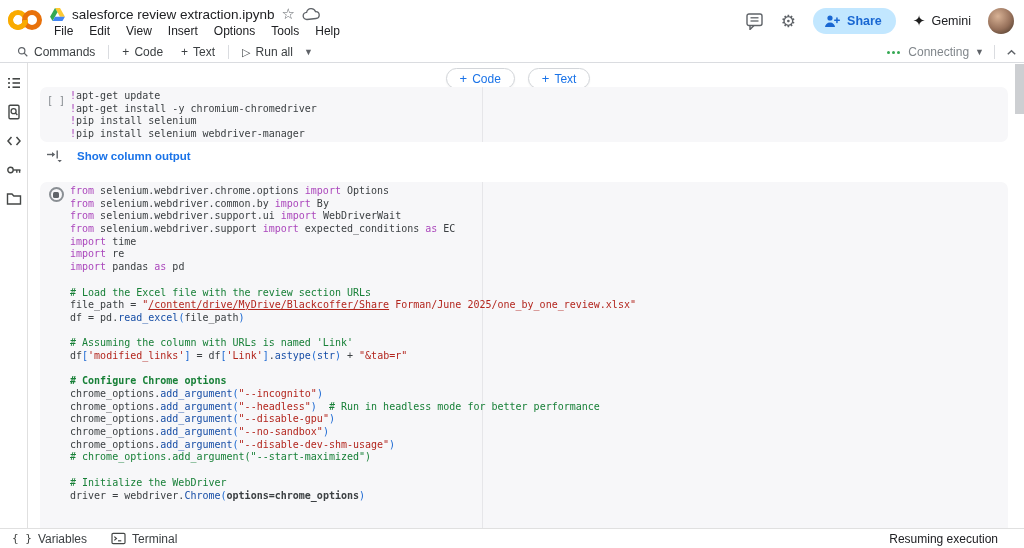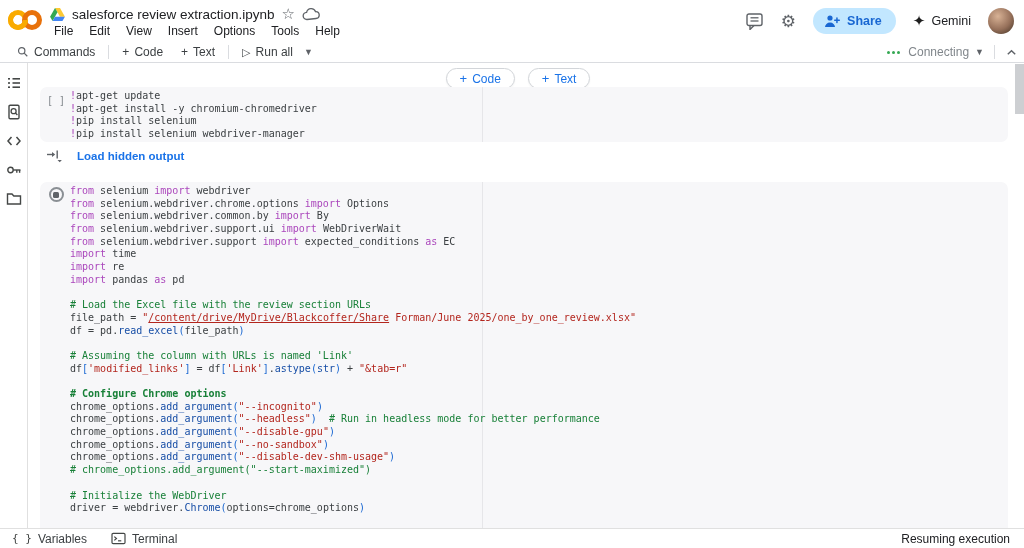--- a/index.html
+++ b/index.html
@@ -56,21 +56,21 @@
   .code-line { white-space:pre; height:12.7px; }
 
   #output-row { position:absolute; left:18px; top:86px; display:flex; align-items:center; gap:14px; }
   #show-output-label { font-size:11.5px; font-weight:bold; color:#1a73e8; cursor:pointer; }
 
   #scroll-thumb { position:absolute; right:0; top:1px; width:9px; height:50px; background:#cdcfd2; }
 
   
   #statusbar { position:absolute; left:0; top:528px; width:1024px; height:20px; border-top:1px solid #e0e0e0; background:#fff; display:flex; align-items:center; font-size:12px; color:#3c4043; }
   .sb-item { display:flex; align-items:center; gap:6px; padding:0 12px; cursor:pointer; }
-  #status-msg { margin-left:auto; padding-right:14px; color:#202124; }
+  #status-msg { margin-left:auto; padding-right:26px; color:#202124; }
   .braces { font-family:"DejaVu Sans Mono", monospace; font-size:11px; color:#444746; }
 </style>
 </head>
 <body>
 
 <div id="app">
 
   <div id="header">
     <svg id="logo" viewBox="0 0 36 28">
       <circle cx="11" cy="14" r="7.5" fill="none" stroke="#f9ab00" stroke-width="5"></circle>
@@ -217,30 +217,29 @@
         </div>
     </div>
 
     <div id="output-row">
       <svg width="17" height="14" viewBox="0 0 17 14">
         <line x1="1" y1="5.5" x2="8" y2="5.5" stroke="#5f6368" stroke-width="1.4"></line>
         <path d="M6 3 l3.2 2.5 l-3.2 2.5 z" fill="#5f6368"></path>
         <line x1="11.2" y1="1.5" x2="11.2" y2="9.5" stroke="#5f6368" stroke-width="1.4"></line>
         <path d="M11.5 11 l2.2 2.2 l2.2 -2.2 z" fill="#5f6368"></path>
       </svg>
-      <span id="show-output-label">Load hidden output</span>
+      <span id="show-output-label">Show column output</span>
     </div>
 
     <div class="cell" id="cell-2">
       <div class="ruler"></div>
       <div class="gutter">
         <div class="spinner"></div>
       </div>
       <div class="code">
-          <div class="code-line"><span style="color: rgb(171, 71, 188);">from</span><span style="color: rgb(60, 64, 67);"> selenium </span><span style="color: rgb(171, 71, 188);">import</span><span style="color: rgb(60, 64, 67);"> webdriver</span></div>
           <div class="code-line"><span style="color: rgb(171, 71, 188);">from</span><span style="color: rgb(60, 64, 67);"> selenium.webdriver.chrome.options </span><span style="color: rgb(171, 71, 188);">import</span><span style="color: rgb(60, 64, 67);"> Options</span></div>
           <div class="code-line"><span style="color: rgb(171, 71, 188);">from</span><span style="color: rgb(60, 64, 67);"> selenium.webdriver.common.by </span><span style="color: rgb(171, 71, 188);">import</span><span style="color: rgb(60, 64, 67);"> By</span></div>
           <div class="code-line"><span style="color: rgb(171, 71, 188);">from</span><span style="color: rgb(60, 64, 67);"> selenium.webdriver.support.ui </span><span style="color: rgb(171, 71, 188);">import</span><span style="color: rgb(60, 64, 67);"> WebDriverWait</span></div>
           <div class="code-line"><span style="color: rgb(171, 71, 188);">from</span><span style="color: rgb(60, 64, 67);"> selenium.webdriver.support </span><span style="color: rgb(171, 71, 188);">import</span><span style="color: rgb(60, 64, 67);"> expected_conditions </span><span style="color: rgb(171, 71, 188);">as</span><span style="color: rgb(60, 64, 67);"> EC</span></div>
           <div class="code-line"><span style="color: rgb(171, 71, 188);">import</span><span style="color: rgb(60, 64, 67);"> time</span></div>
           <div class="code-line"><span style="color: rgb(171, 71, 188);">import</span><span style="color: rgb(60, 64, 67);"> re</span></div>
           <div class="code-line"><span style="color: rgb(171, 71, 188);">import</span><span style="color: rgb(60, 64, 67);"> pandas </span><span style="color: rgb(171, 71, 188);">as</span><span style="color: rgb(60, 64, 67);"> pd</span></div>
           <div class="code-line">&nbsp;</div>
           <div class="code-line"><span style="color: rgb(24, 128, 56);"># Load the Excel file with the review section URLs</span></div>
           <div class="code-line"><span style="color: rgb(60, 64, 67);">file_path = </span><span style="color: rgb(179, 38, 30);">"</span><span style="color: rgb(179, 38, 30); text-decoration: underline;">/content/drive/MyDrive/Blackcoffer/Share</span><span style="color: rgb(179, 38, 30);"> Forman/June 2025/one_by_one_review.xlsx"</span></div>
@@ -251,21 +250,21 @@
           <div class="code-line">&nbsp;</div>
           <div class="code-line"><span style="color: rgb(24, 128, 56); font-weight: bold;"># Configure Chrome options</span></div>
           <div class="code-line"><span style="color: rgb(60, 64, 67);">chrome_options.</span><span style="color: rgb(23, 78, 166);">add_argument</span><span style="color: rgb(25, 103, 210);">(</span><span style="color: rgb(179, 38, 30);">"--incognito"</span><span style="color: rgb(25, 103, 210);">)</span></div>
           <div class="code-line"><span style="color: rgb(60, 64, 67);">chrome_options.</span><span style="color: rgb(23, 78, 166);">add_argument</span><span style="color: rgb(25, 103, 210);">(</span><span style="color: rgb(179, 38, 30);">"--headless"</span><span style="color: rgb(25, 103, 210);">)</span><span style="color: rgb(60, 64, 67);">  </span><span style="color: rgb(24, 128, 56);"># Run in headless mode for better performance</span></div>
           <div class="code-line"><span style="color: rgb(60, 64, 67);">chrome_options.</span><span style="color: rgb(23, 78, 166);">add_argument</span><span style="color: rgb(25, 103, 210);">(</span><span style="color: rgb(179, 38, 30);">"--disable-gpu"</span><span style="color: rgb(25, 103, 210);">)</span></div>
           <div class="code-line"><span style="color: rgb(60, 64, 67);">chrome_options.</span><span style="color: rgb(23, 78, 166);">add_argument</span><span style="color: rgb(25, 103, 210);">(</span><span style="color: rgb(179, 38, 30);">"--no-sandbox"</span><span style="color: rgb(25, 103, 210);">)</span></div>
           <div class="code-line"><span style="color: rgb(60, 64, 67);">chrome_options.</span><span style="color: rgb(23, 78, 166);">add_argument</span><span style="color: rgb(25, 103, 210);">(</span><span style="color: rgb(179, 38, 30);">"--disable-dev-shm-usage"</span><span style="color: rgb(25, 103, 210);">)</span></div>
           <div class="code-line"><span style="color: rgb(24, 128, 56);"># chrome_options.add_argument("--start-maximized")</span></div>
           <div class="code-line">&nbsp;</div>
           <div class="code-line"><span style="color: rgb(24, 128, 56);"># Initialize the WebDriver</span></div>
-          <div class="code-line"><span style="color: rgb(60, 64, 67); text-align: center;">driver = webdriver.</span><span style="color: rgb(23, 78, 166);">Chrome</span><span style="color: rgb(25, 103, 210);">(</span><span style="color: rgb(60, 64, 67);">options=chrome_options</span><span style="color: rgb(25, 103, 210);">)</span></div>
+          <div class="code-line"><span style="color: rgb(60, 64, 67); text-align: center;">driver = webdriver.</span><span style="color: rgb(23, 78, 166);">Chrome</span><span style="color: rgb(25, 103, 210);">(</span><span style="color: rgb(60, 64, 67); font-weight: bold;">options=chrome_options</span><span style="color: rgb(25, 103, 210);">)</span></div>
         </div>
     </div>
 
     <div id="scroll-thumb"></div>
   </div>
 
   <div id="statusbar">
     <div class="sb-item">
       <span class="braces">{ }</span>
       <span>Variables</span>

